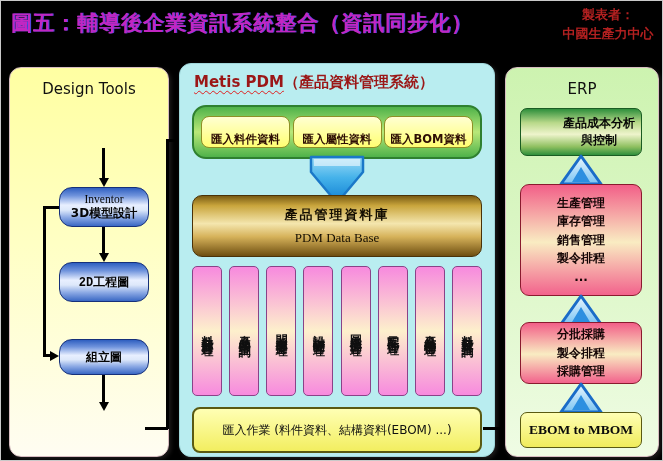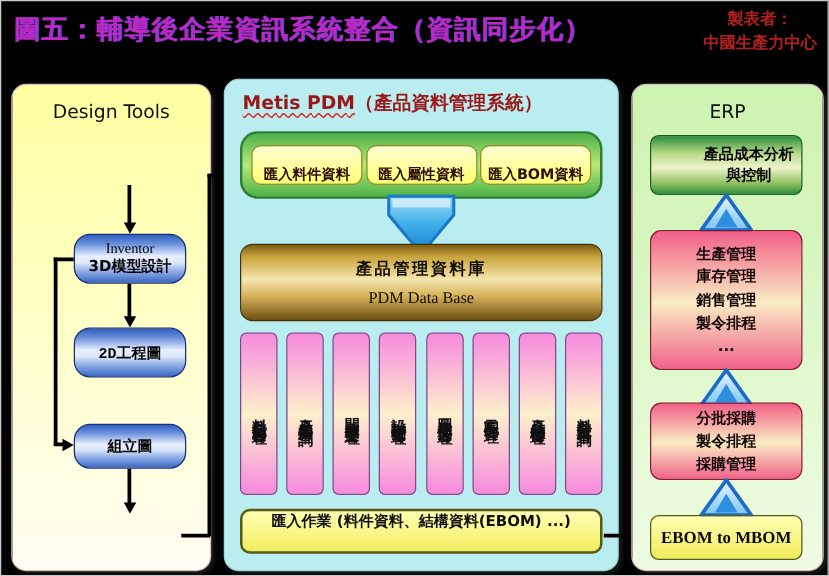--- a/index.html
+++ b/index.html
@@ -56,23 +56,23 @@
           align-items:center;justify-content:center;gap:6px;color:#140e02;
           background:linear-gradient(180deg,#7a5c14 0%,#c9a53c 16%,#f4e6ae 46%,#d6b25a 68%,#6e4e10 100%);}
   .pdm-db .l1{font-weight:bold;font-size:13px;letter-spacing:2px;}
   .pdm-db .l2{font-family:"Liberation Serif","DejaVu Serif",serif;font-size:13px;}
   .modules{position:absolute;left:12px;top:202px;width:290px;height:130px;display:flex;justify-content:space-between;}
   .module{width:30px;height:130px;border:1px solid #8a4288;border-radius:5px;box-sizing:border-box;
           display:flex;align-items:center;justify-content:center;
           background:linear-gradient(180deg,#f78ade 0%,#fdf0cc 50%,#f78ade 100%);}
   .module span{writing-mode:vertical-rl;text-orientation:upright;font-size:12px;font-weight:bold;
                color:#101010;letter-spacing:2px;}
-  .import-job{position:absolute;left:12px;top:343px;width:290px;height:36px;border:2px solid #5a5a12;
-              border-radius:8px;box-sizing:border-box;display:flex;justify-content:center;
-              font-size:12px;font-weight:bold;color:#101010;
+  .import-job{position:absolute;left:12px;top:343px;width:290px;height:46px;border:2px solid #5a5a12;
+              border-radius:8px;box-sizing:border-box;display:flex;align-items:center;justify-content:center;
+              font-size:12px;font-weight:normal;color:#101010;
               background:linear-gradient(180deg,#ffffb4 0%,#f2ee60 100%);}
 
   
   .cost-box{left:14px;top:40px;width:122px;height:48px;border:1.5px solid #1a5c22;border-radius:7px;
             font-weight:bold;font-size:12px;color:#050505;line-height:1.45;
             background:linear-gradient(180deg,#2e8f3c 0%,#b9d98a 30%,#eef4cc 55%,#8fc060 82%,#2e8f3c 100%);padding-left:36px;}
   .pink-box{left:14px;width:122px;border:1.5px solid #8a1a2e;border-radius:9px;font-weight:bold;
             font-size:12px;color:#140505;line-height:1.55;
             background:linear-gradient(180deg,#f25f88 0%,#f9ecc2 52%,#f2628c 100%);}
   .ebom-box{left:14px;top:344px;width:122px;height:36px;border:1.5px solid #5a5a12;border-radius:7px;

